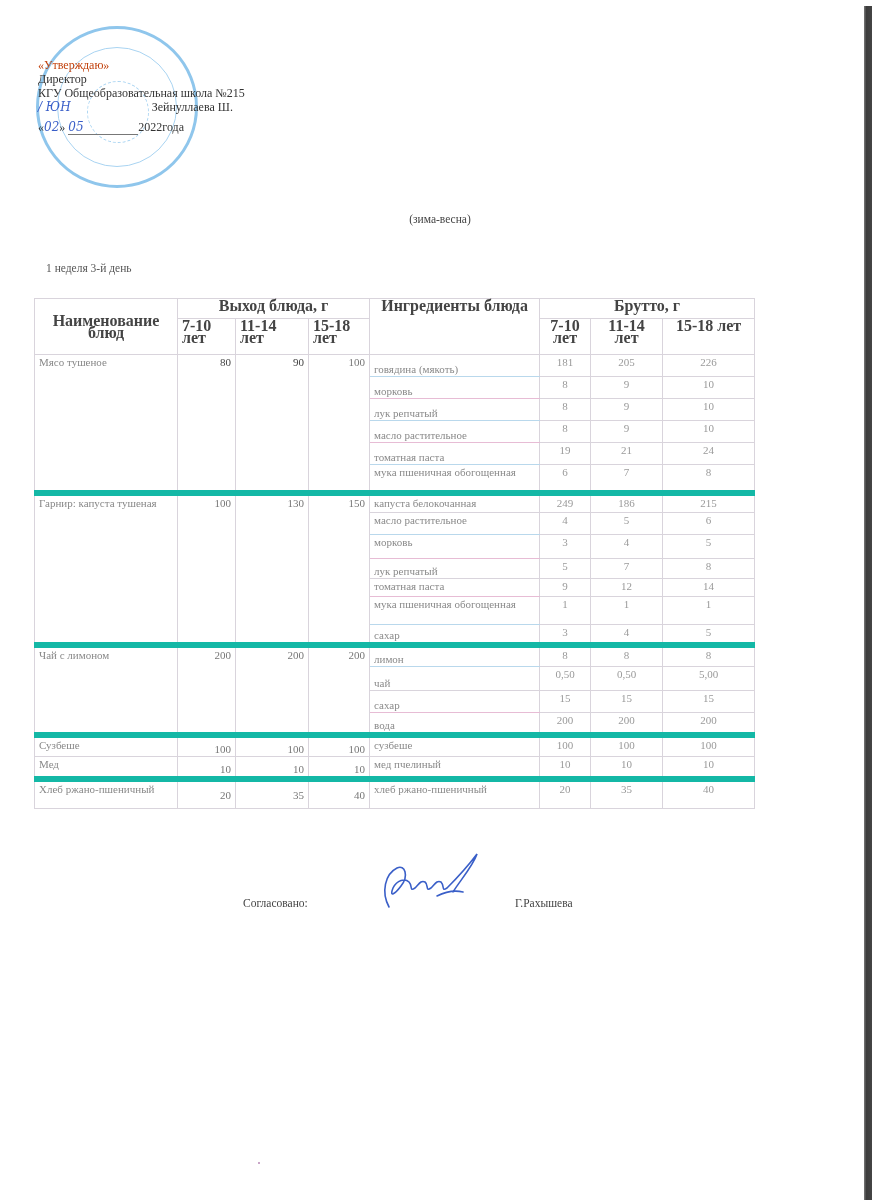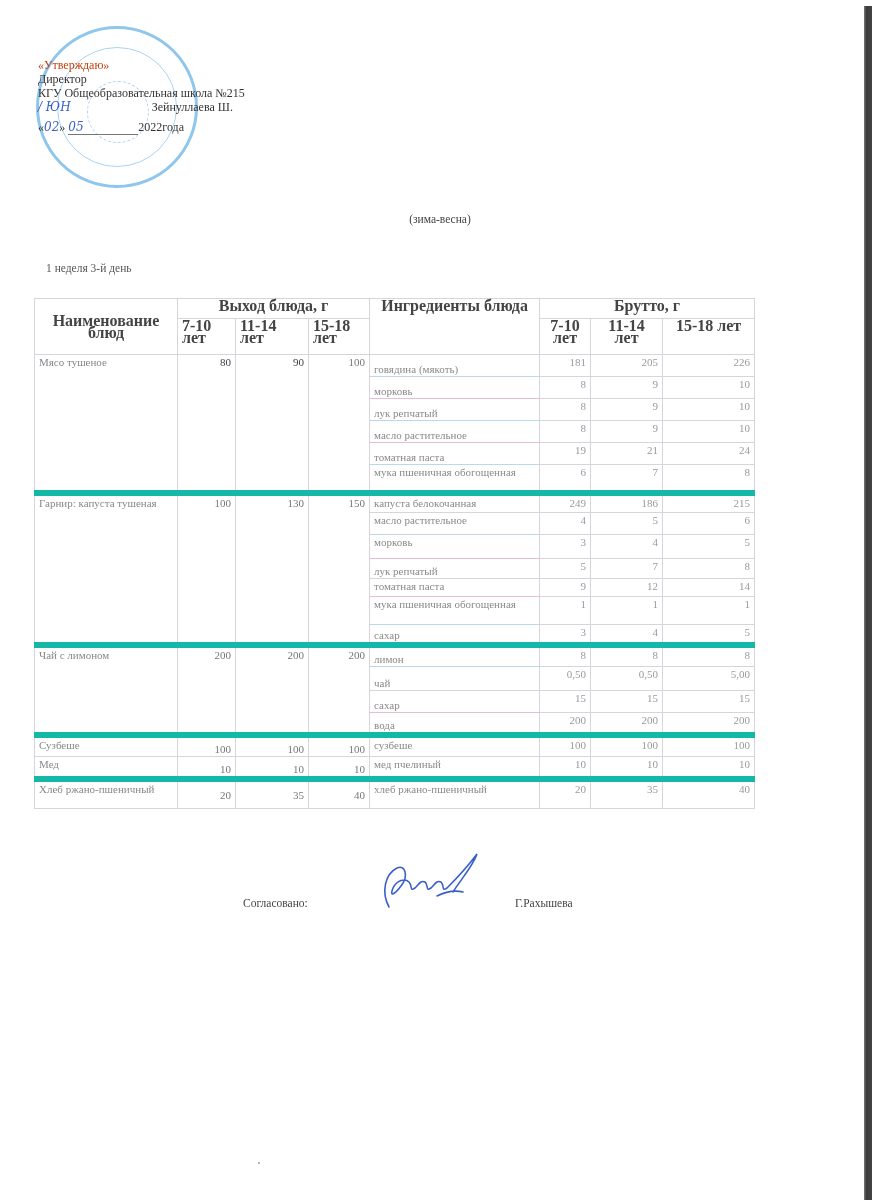--- a/index.html
+++ b/index.html
@@ -47,21 +47,21 @@
       border: 1px solid #d9d4dc; padding: 1px 4px; vertical-align: top; line-height: 12px;
     }
     table.menu th { font-weight: bold; color: #444; font-size: 16px; }
     table.menu th.center { text-align: center; }
     table.menu th.left { text-align: left; }
     .dish-name { color: #888; }
     .dish-val { text-align: right; color: #777; }
     .dish-val.dark { color: #444; }
     .ing { color: #8a8a8a; }
     .ing-bottom { vertical-align: bottom !important; }
-    .num { text-align: right; color: #9a9a9a; }
+    .num { text-align: center; color: #9a9a9a; }
     tr.sep td { border-top: 6px solid #14b8a6; }
     td.pinkline { border-bottom-color: #e7bcd5 !important; }
     td.blueline { border-bottom-color: #b9d8ec !important; }
 
     .agree {
       position: absolute; top: 897px; font-size: 11.5px; color: #444;
     }
     .signature { position: absolute; left: 375px; top: 852px; }
     .dot { position: absolute; left: 258px; top: 1162px; width: 2px; height: 2px; background: #c9a6c8; }
   </style>

